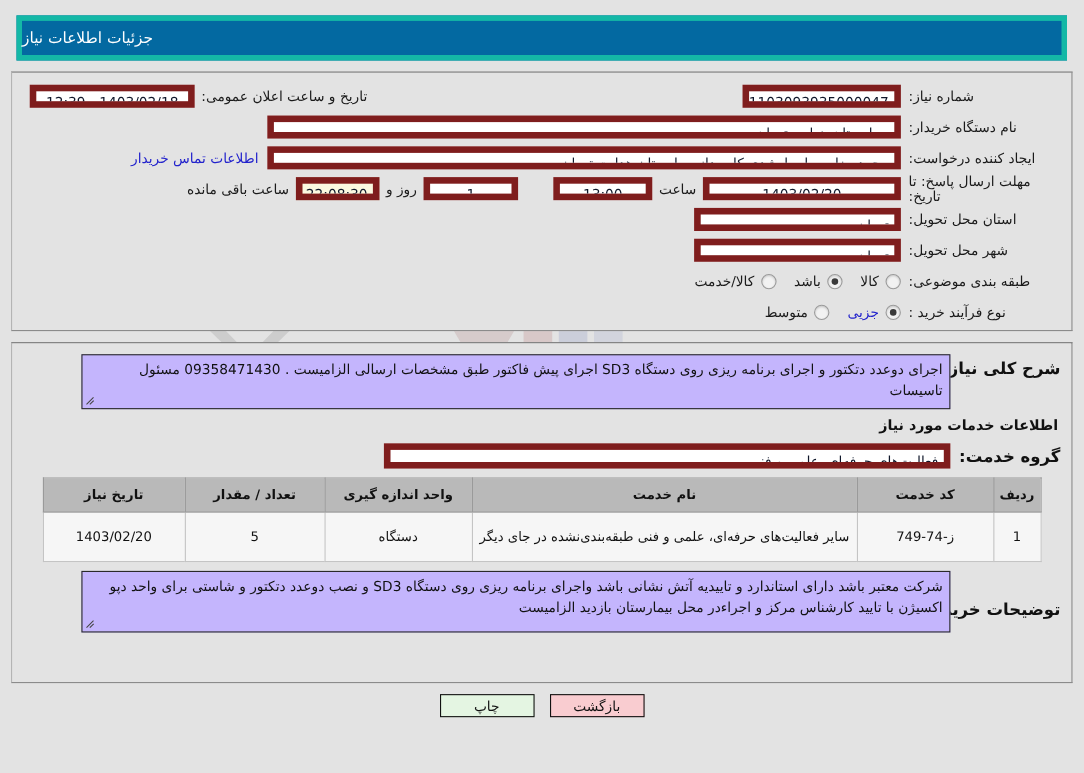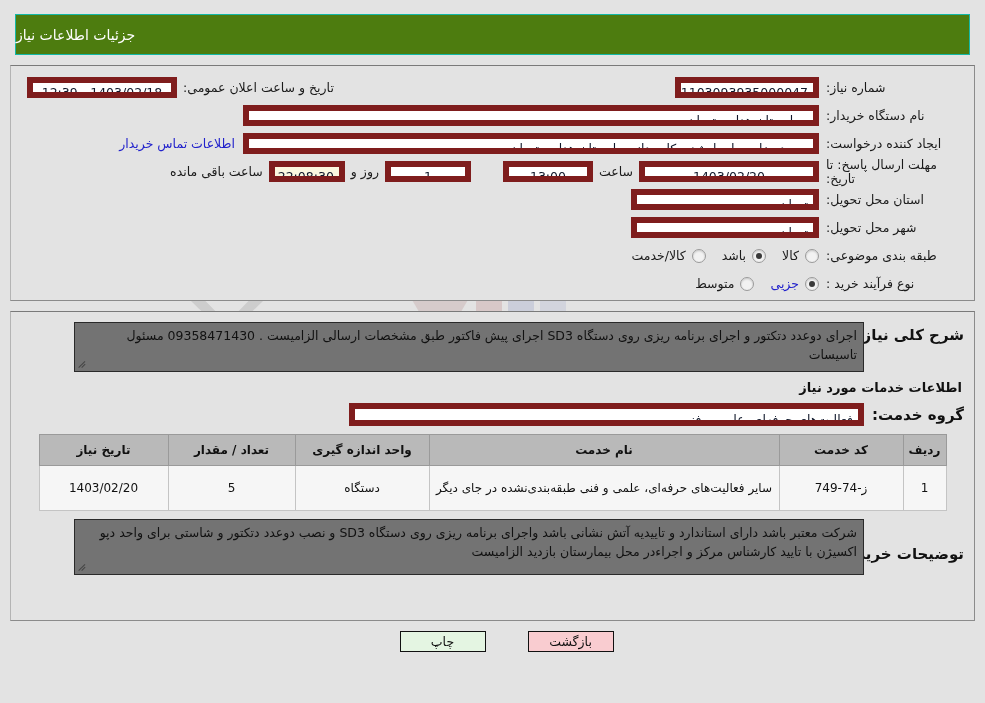--- a/index.html
+++ b/index.html
@@ -82,22 +82,22 @@
     width: 26px; height: 30px;
     background: rgba(150,160,200,0.22);
   }
 
   .page { position: relative; z-index: 1; }
 
   
   .header-bar {
     margin: 14px 15px 0 15px;
     height: 41px;
-    background: #4d7c0f;
-    border: 1px solid #14b8a6;
+    background: #0369a1;
+    border: 5px solid #14b8a6;
     display: flex;
     align-items: center;
     justify-content: flex-start;
     padding-left: 0;
     padding-right: 14px;
     box-sizing: border-box;
   }
   .header-title {
     color: #ffffff;
     font-size: 14px;
@@ -215,21 +215,21 @@
     font-size: 15px;
     font-weight: bold;
     color: #111;
     white-space: nowrap;
     padding-left: 8px;
     padding-top: 4px;
     text-align: left;
     box-sizing: border-box;
   }
   .textarea-box {
-    background: #737373;
+    background: #c4b5fd;
     border: 1px solid #2a2a2a;
     box-sizing: border-box;
     font-size: 12.5px;
     line-height: 19px;
     padding: 3px 6px 0 6px;
     color: #111;
     position: relative;
     text-align: right;
     overflow: hidden;
   }
@@ -314,21 +314,20 @@
     height: 21px;
     min-width: 86px;
     font-size: 12.5px;
     color: #111;
     display: inline-flex;
     align-items: center;
     justify-content: center;
     cursor: pointer;
     box-sizing: border-box;
     padding: 0 6px;
-    margin-left: 28px;
   }
   .btn-back { background: #f9ccd0; }
   .btn-print { background: #e4f5e2; }
 </style>
 </head>
 <body>
 
 <div class="watermark">
   <div class="wm-shield"></div>
   <div class="wm-v"></div>

